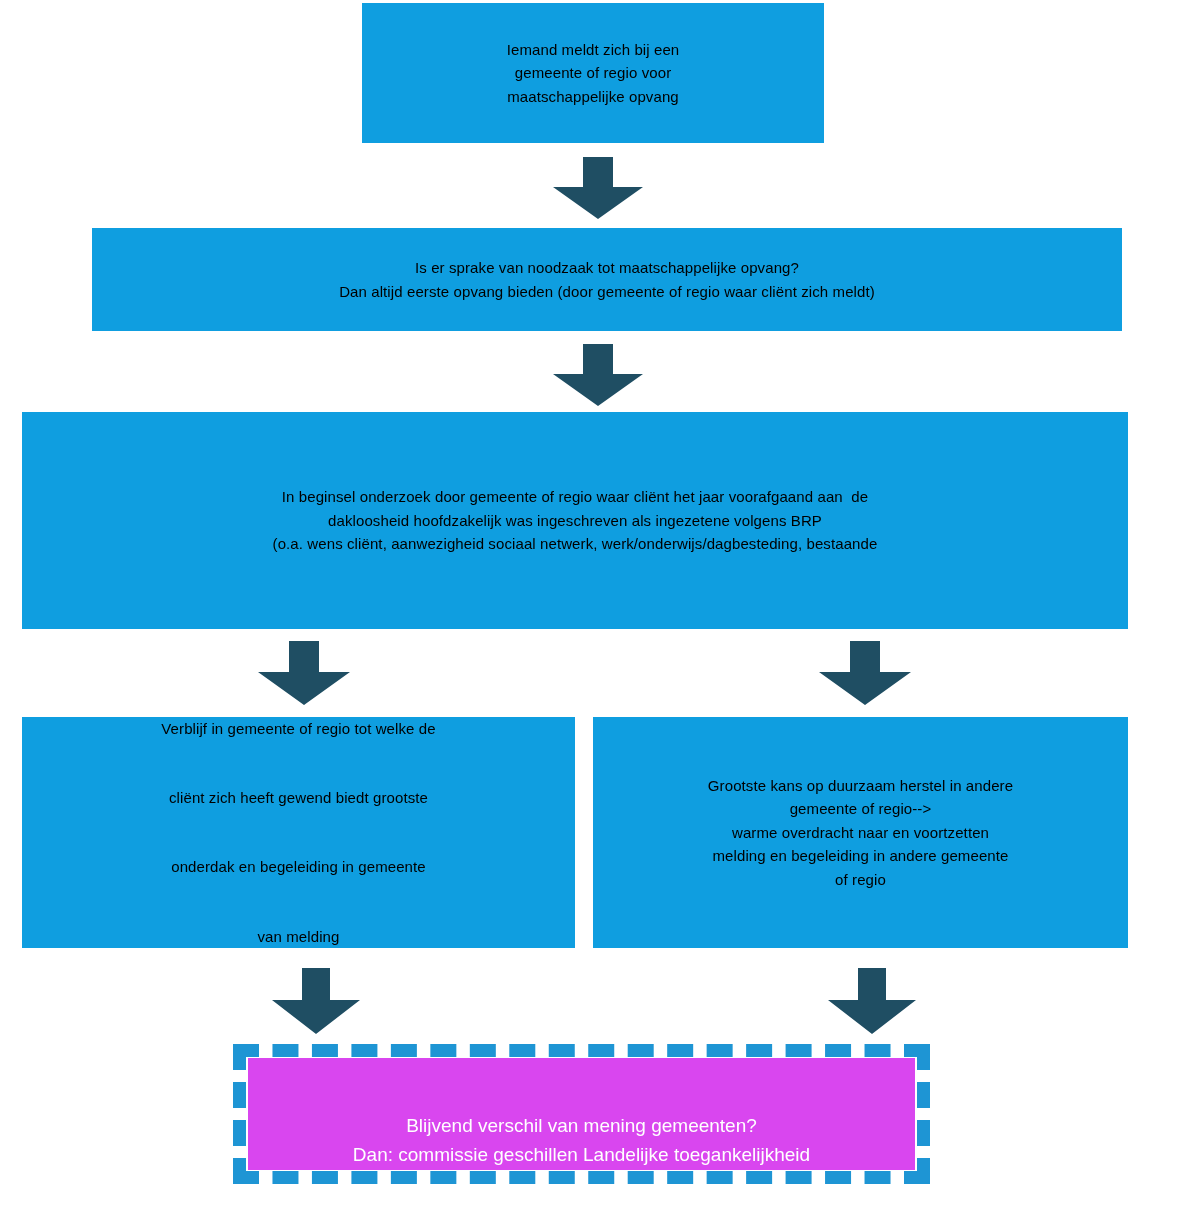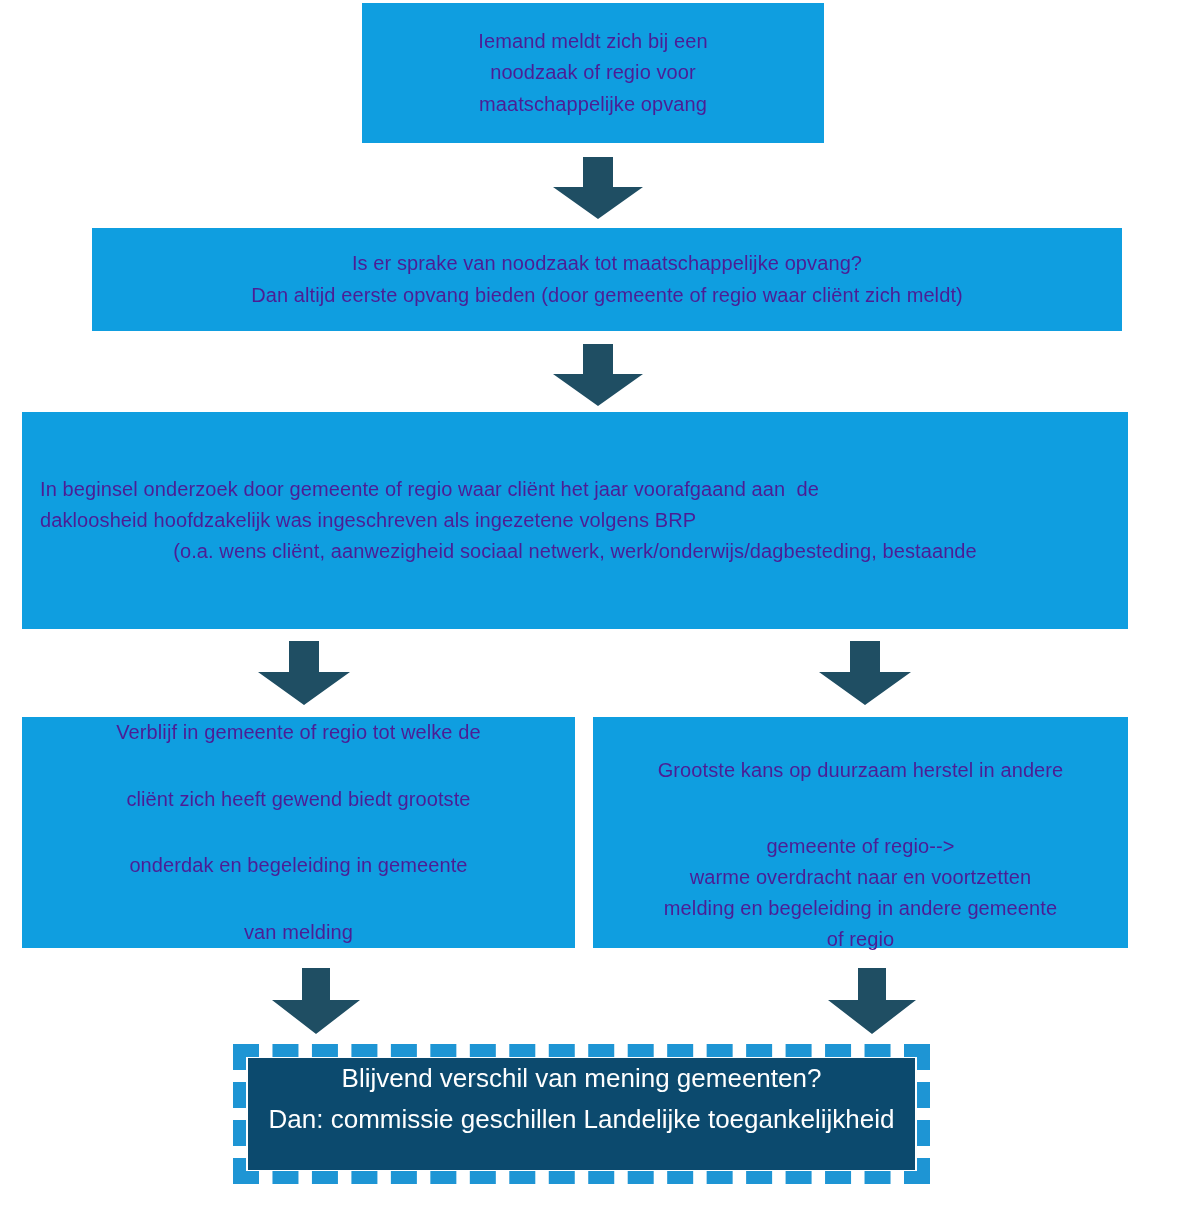--- a/index.html
+++ b/index.html
@@ -17,25 +17,25 @@
     height: 1230px;
     background: #ffffff;
     overflow: hidden;
   }
 
   
   .node {
     position: absolute;
     box-sizing: border-box;
     background: #0F9EE0;
-    color: #4c1d95;
+    color: #000000;
     display: flex;
     flex-direction: column;
     justify-content: center;
-    font-size: 20px;
+    font-size: 15px;
     line-height: 1.56;
     letter-spacing: 0.1px;
     -webkit-font-smoothing: antialiased;
   }
   .node .line {
     display: block;
     white-space: pre;
   }
   .center { text-align: center; }
 
@@ -47,64 +47,65 @@
   
   #node-necessity {
     left: 92px; top: 228px; width: 1030px; height: 103px;
     padding: 8px 16px;
     text-align: center;
   }
   
   #node-research {
     left: 22px; top: 412px; width: 1106px; height: 217px;
     padding: 8px 18px;
+    align-items: center;
   }
   #node-research .l1,
   #node-research .l2 { text-align: left; }
   #node-research .l3,
   #node-research .l4,
   #node-research .l5 { text-align: center; }
 
   
   #node-stay {
     left: 22px; top: 717px; width: 553px; height: 231px;
     padding: 0 22px;
     text-align: center;
     justify-content: space-between;
   }
   
   #node-transfer {
     left: 593px; top: 717px; width: 535px; height: 231px;
     padding: 0 18px;
   }
   #node-transfer .r1,
-  #node-transfer .r2 { text-align: center; margin-top: 45px; }
+  #node-transfer .r2 { text-align: center; }
   #node-transfer .r3,
   #node-transfer .r4,
   #node-transfer .r5 { text-align: center; }
 
   
   #node-dispute-wrap {
     position: absolute;
     left: 233px; top: 1044px; width: 697px; height: 140px;
     box-sizing: border-box;
     border: 13px dashed #1E95D4;
     padding: 0;
   }
   #node-dispute {
     position: absolute;
     left: 248px; top: 1058px; width: 667px; height: 112px;
     box-sizing: border-box;
-    background: #0c4a6e;
+    background: #d946ef;
     color: #ffffff;
     display: flex;
     flex-direction: column;
-    justify-content: flex-start;
+    justify-content: flex-end;
     text-align: center;
-    font-size: 26px;
+    font-size: 19px;
     line-height: 1.56;
     padding: 0 10px;
   }
 
   
   .arrow {
     position: absolute;
     display: block;
   }
   .arrow svg { display: block; }
@@ -115,21 +116,21 @@
   #arrow-5 { left: 272px; top: 968px; }
   #arrow-6 { left: 828px; top: 968px; }
 </style>
 </head>
 <body>
 
 <div id="canvas">
 
   <div class="node center" id="node-start">
     <span class="line">Iemand meldt zich bij een</span>
-    <span class="line">noodzaak of regio voor</span>
+    <span class="line">gemeente of regio voor</span>
     <span class="line">maatschappelijke opvang</span>
   </div>
 
   <div class="arrow" id="arrow-1">
     <svg width="90" height="62" viewBox="0 0 90 62" aria-hidden="true">
       <polygon points="30,0 60,0 60,30 90,30 45,62 0,30 30,30" fill="#1F4E63"></polygon>
     </svg>
   </div>
 
   <div class="node center" id="node-necessity">

